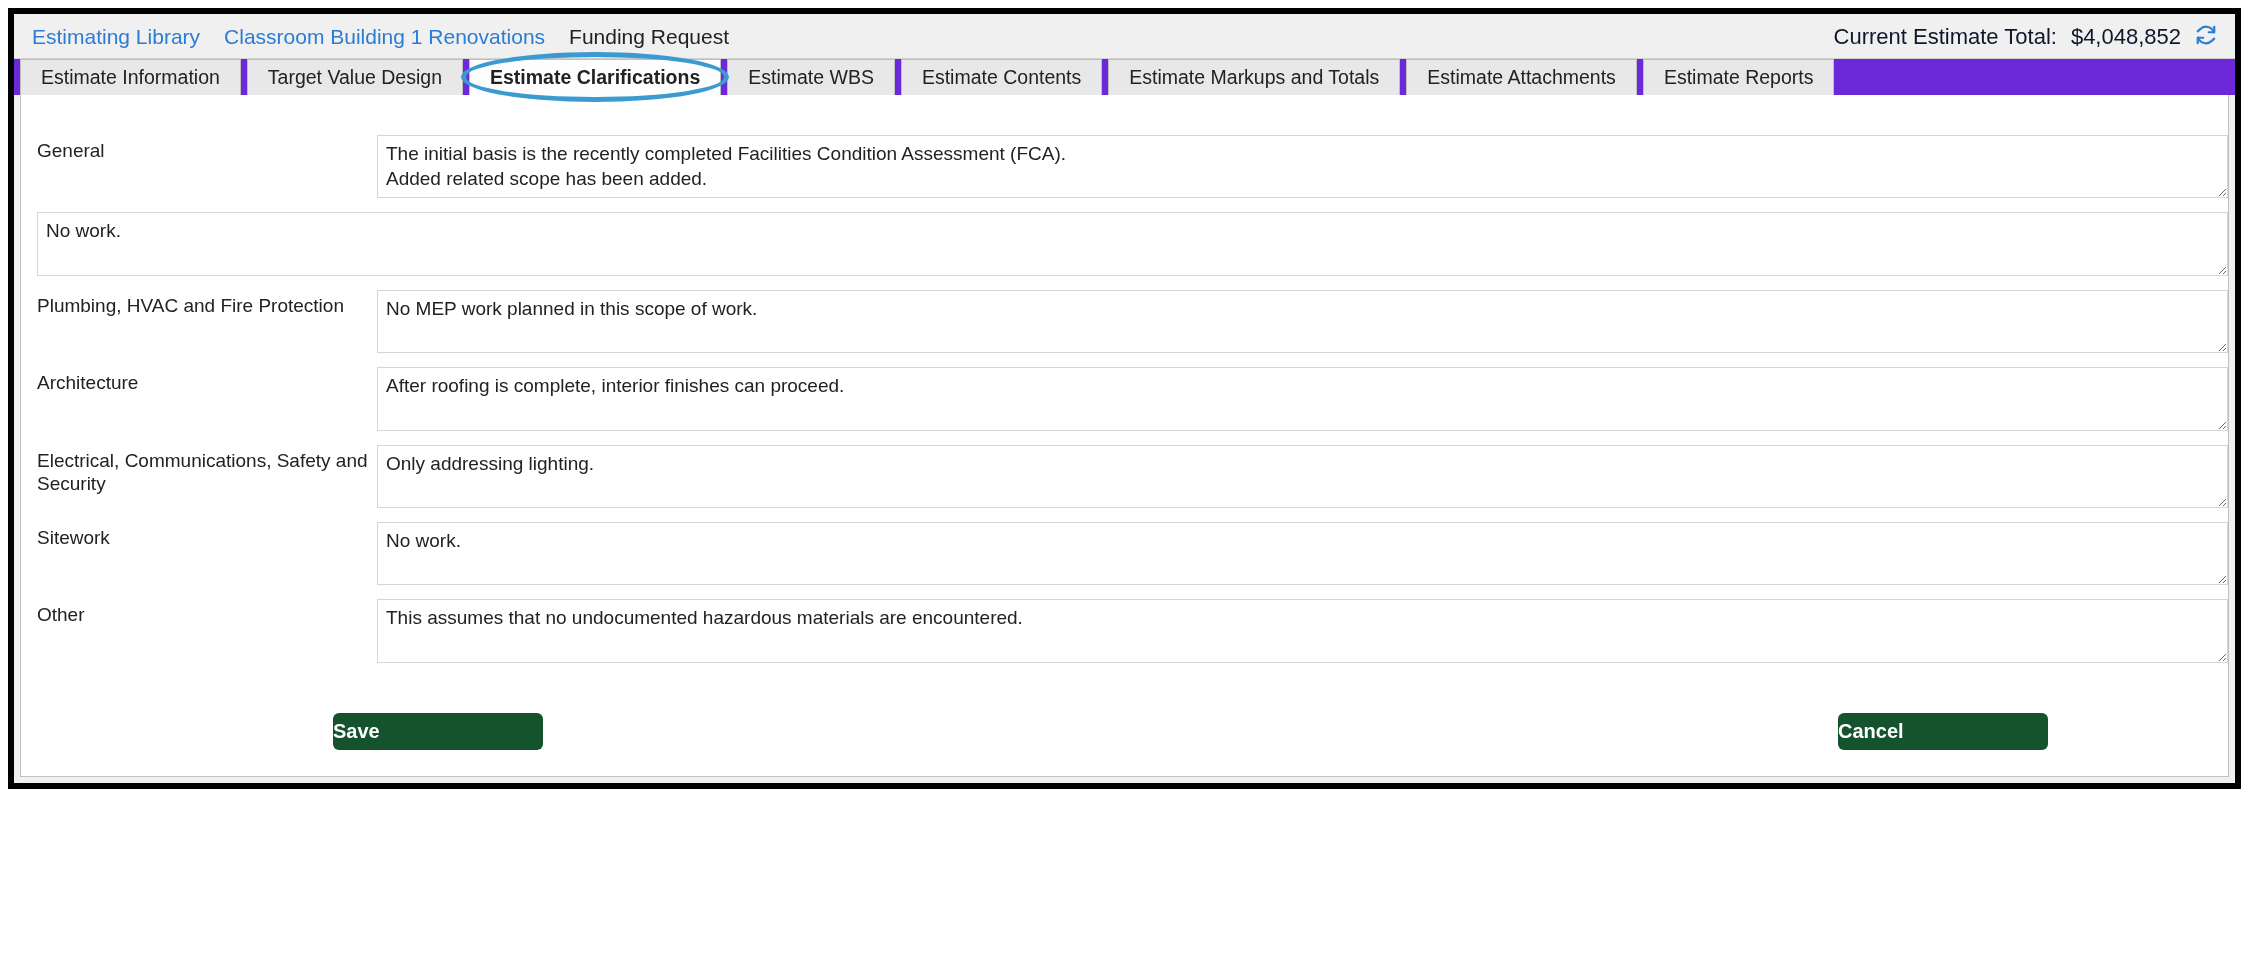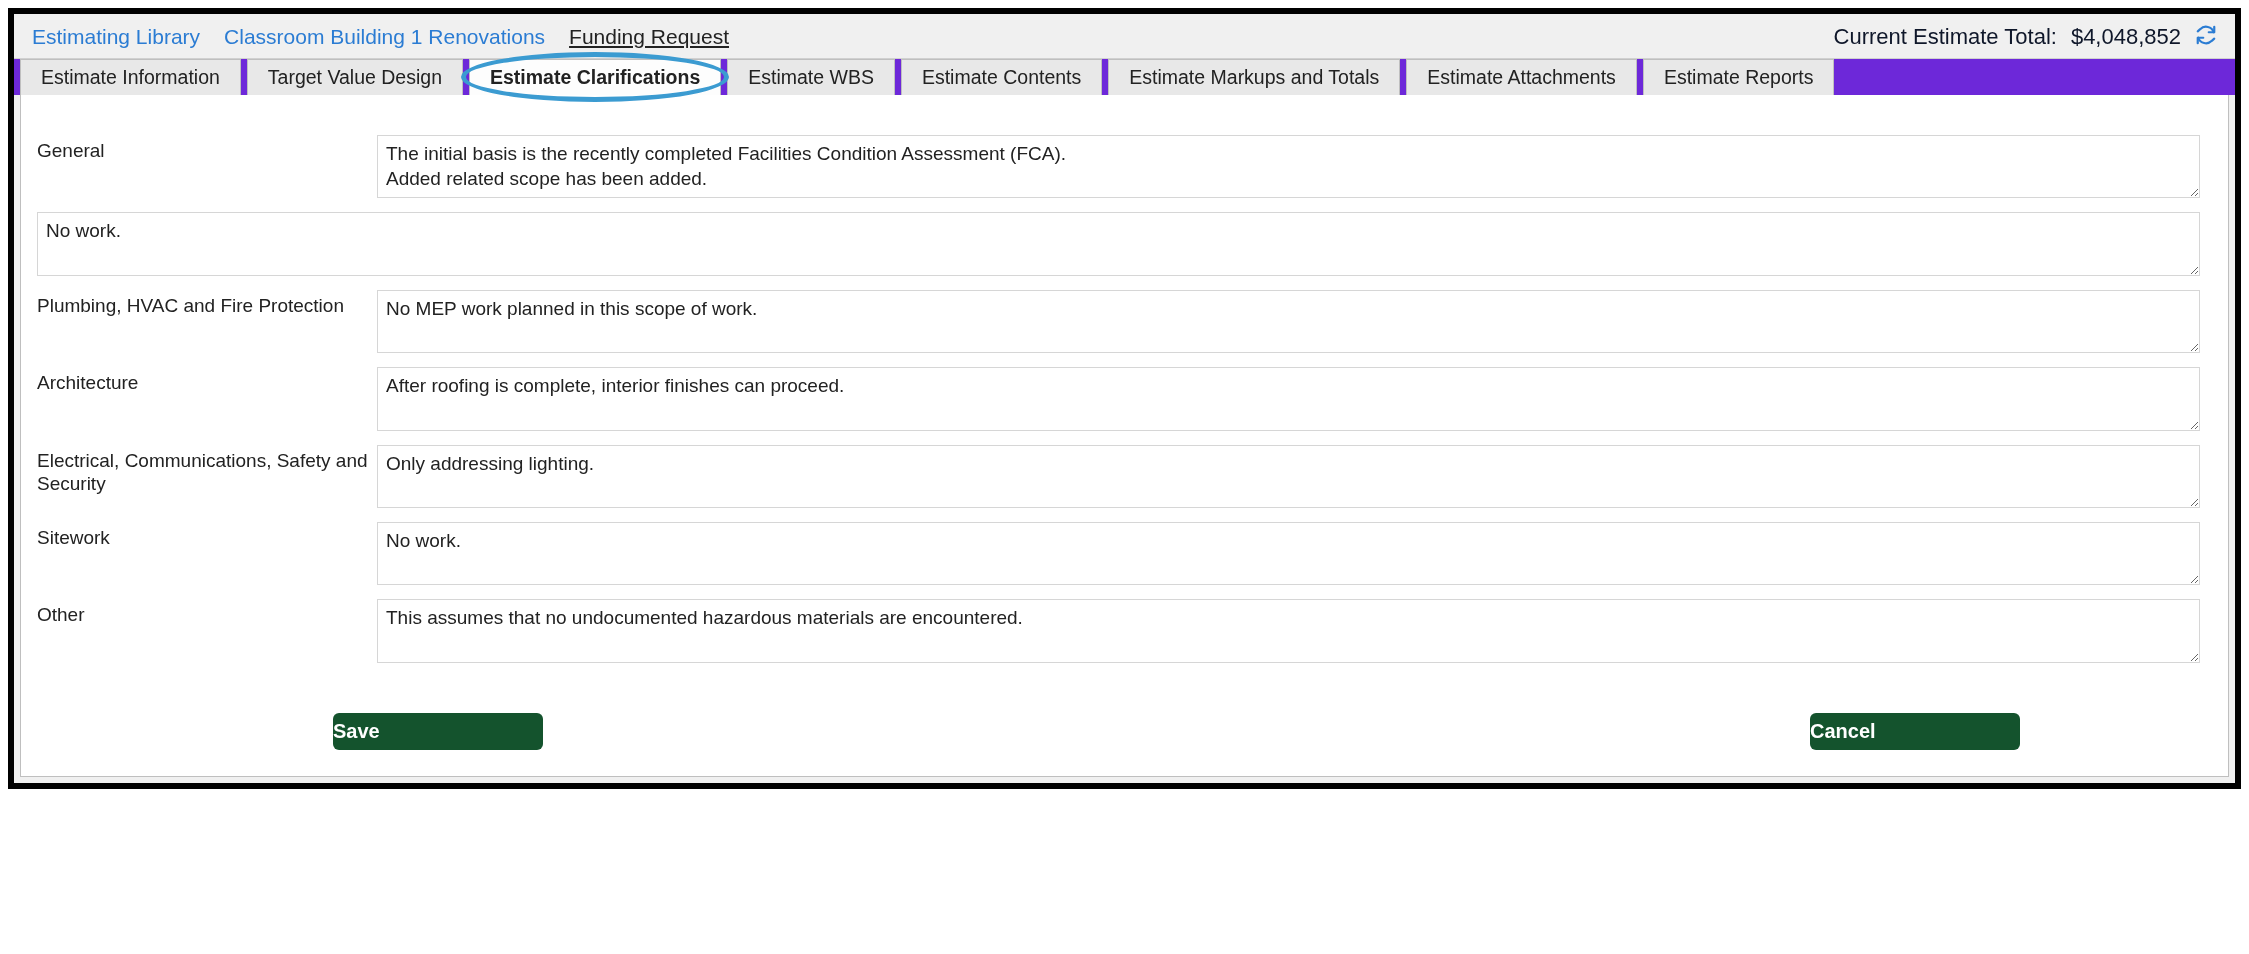--- a/index.html
+++ b/index.html
@@ -27,21 +27,20 @@
     display: flex;
     gap: 24px;
     align-items: center;
   }
   .breadcrumb .link {
     color: #2b7cd3;
     cursor: pointer;
   }
   .breadcrumb .current {
     color: #222;
-    text-decoration: underline;
   }
   .header-right {
     margin-left: auto;
     display: flex;
     align-items: center;
     gap: 14px;
     color: #0f172a;
     font-size: 22px;
   }
   .refresh-icon {
@@ -77,21 +76,21 @@
     position: absolute;
     border: 5px solid #3b9bd1;
     border-radius: 50%;
     pointer-events: none;
   }
   .content-area {
     background: #fff;
     border: 1px solid #bfbfbf;
     border-top: none;
     margin: 0 6px 6px 6px;
-    padding: 40px 28px 26px 16px;
+    padding: 40px 0 26px 16px;
     min-height: 560px;
   }
   .form-row {
     display: flex;
     align-items: flex-start;
     margin-bottom: 10px;
   }
   .form-label {
     width: 340px;
     flex-shrink: 0;

